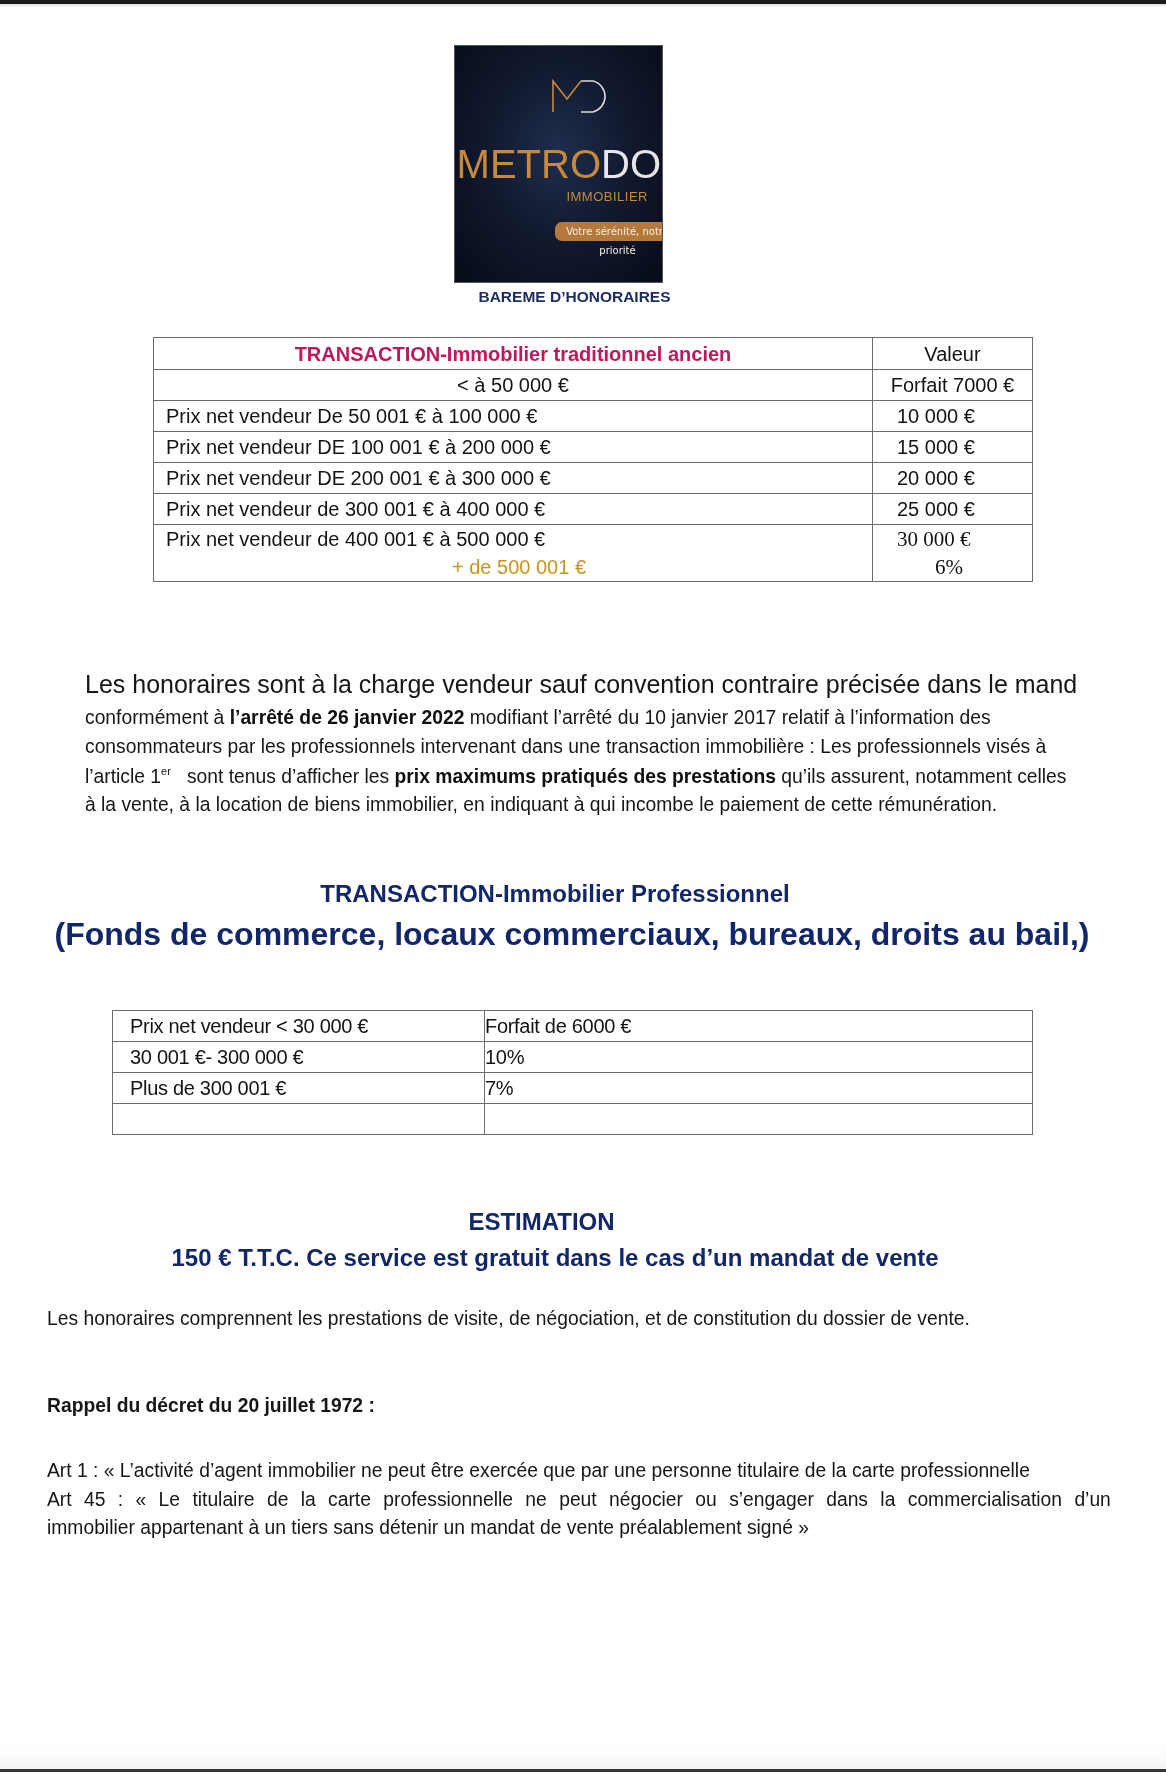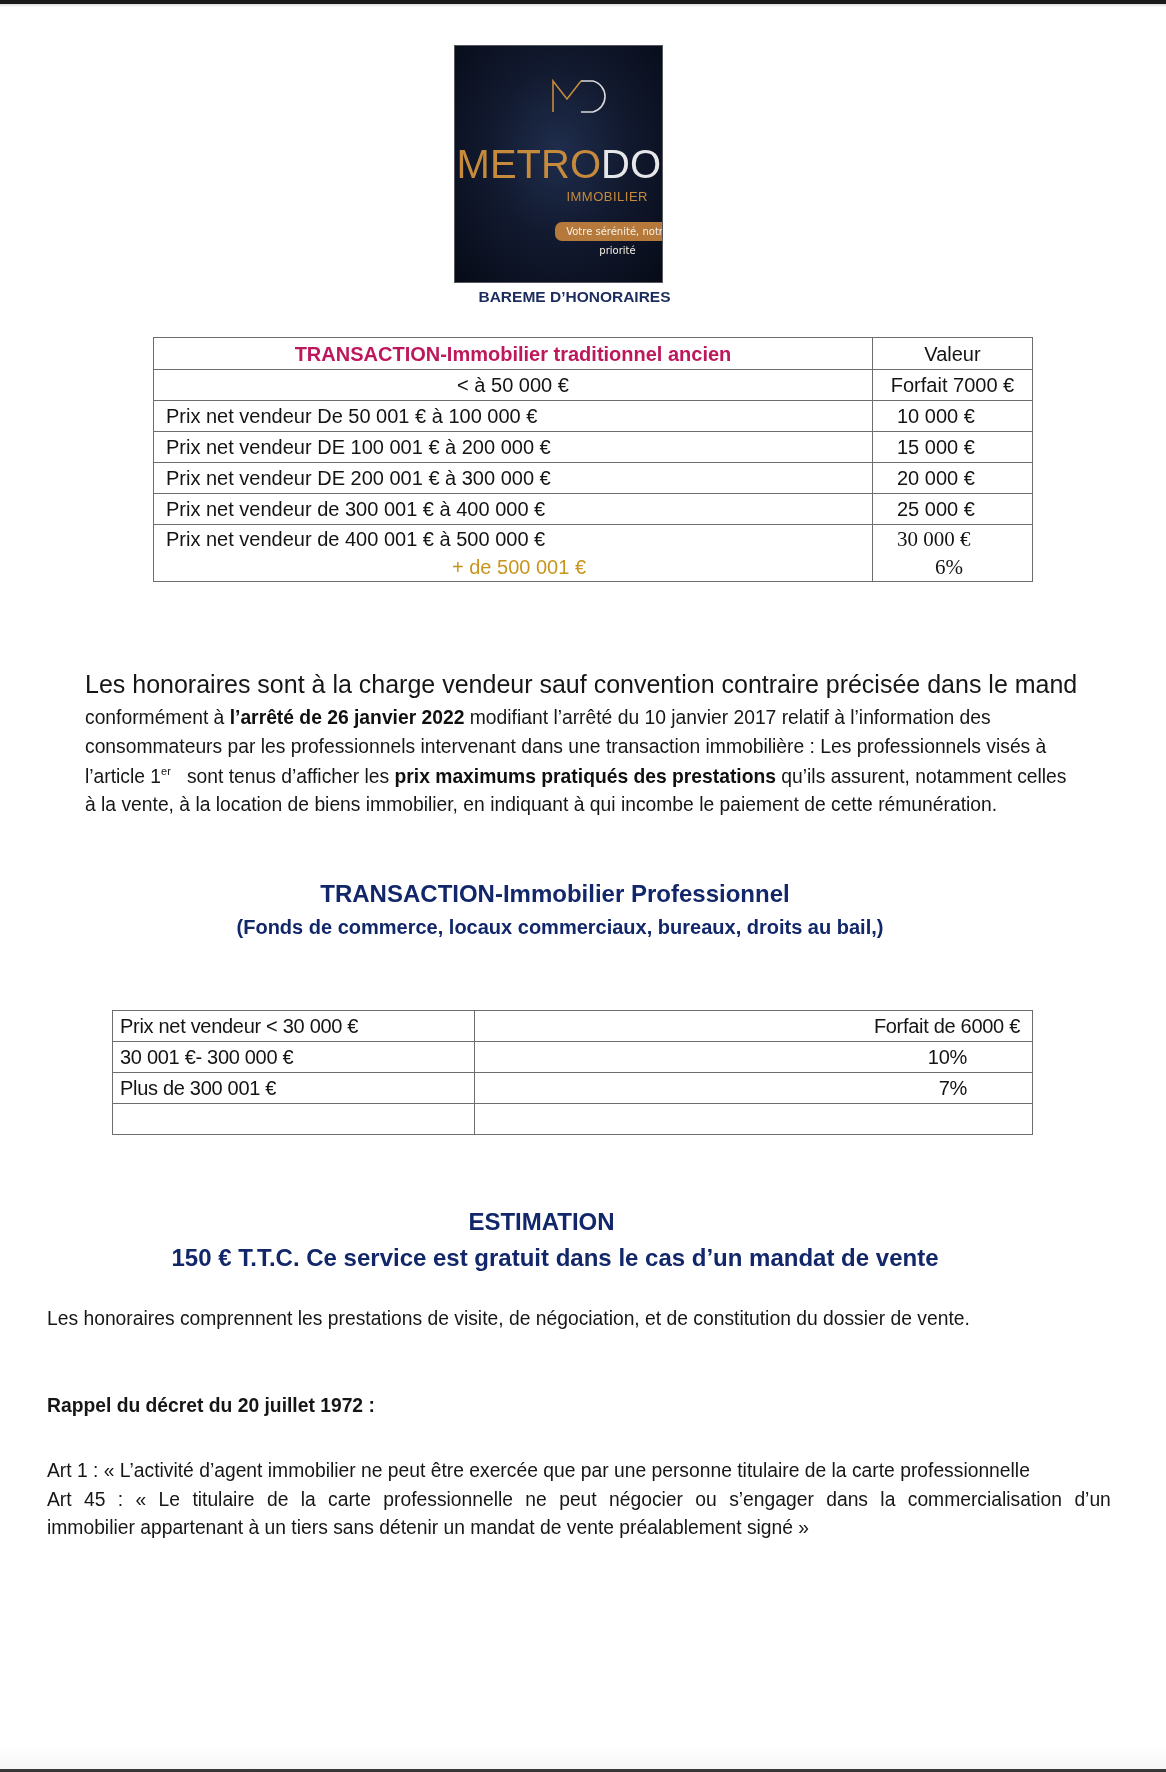--- a/index.html
+++ b/index.html
@@ -49,33 +49,33 @@
     #t1 .hdr td.c1 { text-align: center; color: #be185d; font-weight: bold; padding-left: 0; }
     #t1 .hdr td.c2 { text-align: center; padding-left: 0; }
     #t1 .center { text-align: center; padding-left: 0 !important; }
     #t1 td.stack { vertical-align: top; }
     #t1 .gold { color: #c8951c; display: block; text-align: center; }
     #t1 .serif { font-family: "Liberation Serif", "DejaVu Serif", serif; font-size: 21px; }
     #t1 .serif.indent { display: block; padding-left: 38px; }
 
     #t2 { left: 112px; top: 1010px; width: 921px; }
     #t2 td { font-family: "Liberation Sans Narrow", "Liberation Sans", sans-serif; font-size: 20px; letter-spacing: -0.3px; }
-    #t2 td.c1 { width: 354px; padding-left: 7px; }
-    #t2 td.c2 { text-align: right; padding-right: 12px; }
+    #t2 td.c1 { width: 354px; padding-left: 17px; }
+    #t2 td.c2 { padding-right: 12px; }
     #t2 td.c2.pct { padding-right: 65px; }
 
     
     .abs { position: absolute; white-space: nowrap; }
     .big { left: 85px; top: 670px; font-size: 25px; color: #161616; }
     .body19 { font-size: 19.3px; color: #161616; left: 85px; }
     .body19 b { color: #0f0f0f; }
     sup { font-size: 11px; vertical-align: 8px; }
     .navy { color: #12276a; font-weight: bold; text-align: center; }
     .h-pro1 { left: 0; width: 1110px; top: 880px; font-size: 24px; }
-    .h-pro2 { left: 0; width: 1120px; top: 916px; font-size: 20px; }
+    .h-pro2 { left: 12px; width: 1120px; top: 916px; font-size: 32px; }
     .h-est1 { left: 0; width: 1083px; top: 1208px; font-size: 24px; }
     .h-est2 { left: 0; width: 1110px; top: 1244px; font-size: 24px; }
     .incl { left: 47px; top: 1308px; font-size: 19.3px; color: #161616; }
     .rappel { left: 47px; top: 1395px; font-size: 19.3px; font-weight: bold; color: #161616; }
     .art { left: 47px; font-size: 19.3px; color: #161616; margin-top: 36px; }
     .art72 { word-spacing: 7px; }
   </style>
 </head>
 <body>
 

